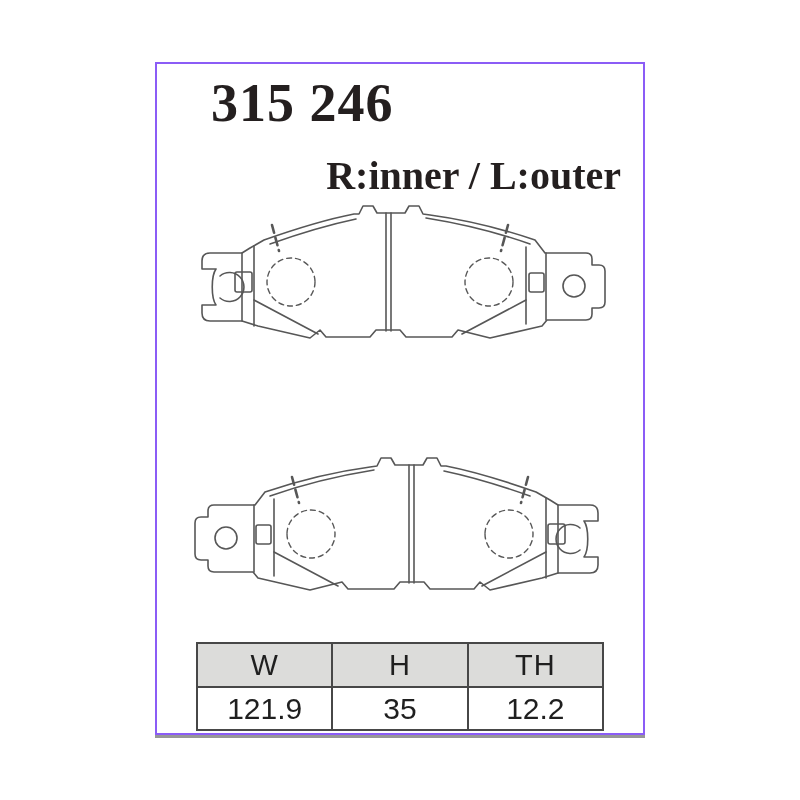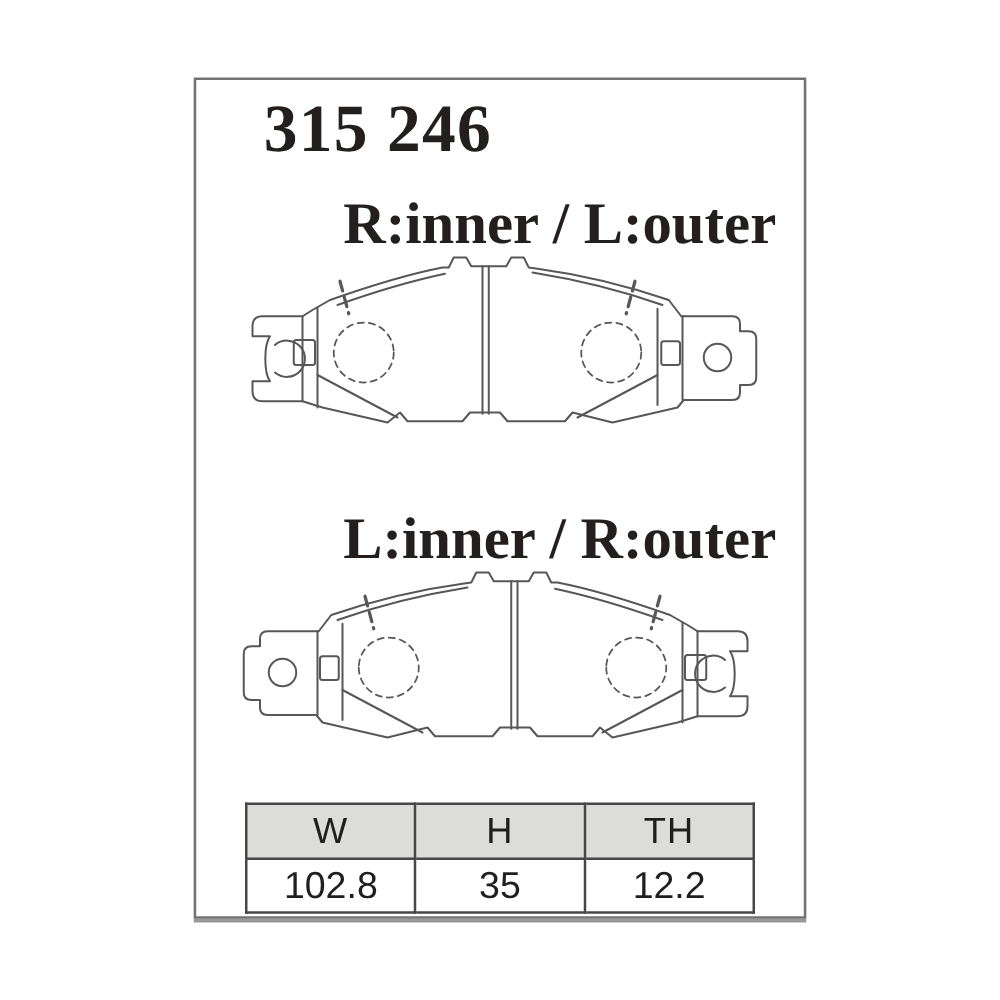--- a/index.html
+++ b/index.html
@@ -16,41 +16,41 @@
     height: 800px;
     background: #ffffff;
     overflow: hidden;
   }
   .frame {
     position: absolute;
     left: 155px;
     top: 62px;
     width: 486px;
     height: 669px;
-    border: 2px solid #737373;
+    border: 2px solid #8b5cf6;
     box-shadow: 0 3px 0 #979797;
     background: #ffffff;
   }
   .part-number {
     position: absolute;
     left: 54px;
     top: 8px;
     font-family: "Liberation Serif", serif;
     font-weight: bold;
     font-size: 54px;
     letter-spacing: 1px;
     color: #241f1f;
     white-space: nowrap;
   }
   .olabel {
     position: absolute;
     right: 22px;
     font-family: "Liberation Serif", serif;
     font-weight: bold;
-    font-size: 47px;
+    font-size: 40px;
     color: #241f1f;
     white-space: nowrap;
   }
   .olabel.top { top: 88px; }
   .olabel.bottom { top: 340px; }
   .pad-svg {
     position: absolute;
     left: 33px;
     width: 420px;
     height: 150px;
@@ -150,37 +150,36 @@
           <path d="M 80,44 Q 128,27 166,19"></path>
           <path d="M 340,44 Q 292,27 236,18"></path>
 
           <path d="M 64,100 L 128,134"></path>
           <path d="M 336,100 L 272,134"></path>
         </g>
       </defs>
       <use href="#padset"></use>
     </svg>
 
-    <div class="olabel bottom">L:inner / R:outer</div>
 
     <svg class="pad-svg bottom" viewBox="0 0 420 150">
       <use href="#padset" transform="translate(420,0) scale(-1,1)"></use>
     </svg>
 
     <table class="spec">
       <thead>
         <tr>
           <th>W</th>
           <th>H</th>
           <th>TH</th>
         </tr>
       </thead>
       <tbody>
         <tr>
-          <td>102.8</td>
+          <td>121.9</td>
           <td>35</td>
           <td>12.2</td>
         </tr>
       </tbody>
     </table>
 
   </div>
 </div>
 
 </body></html>

